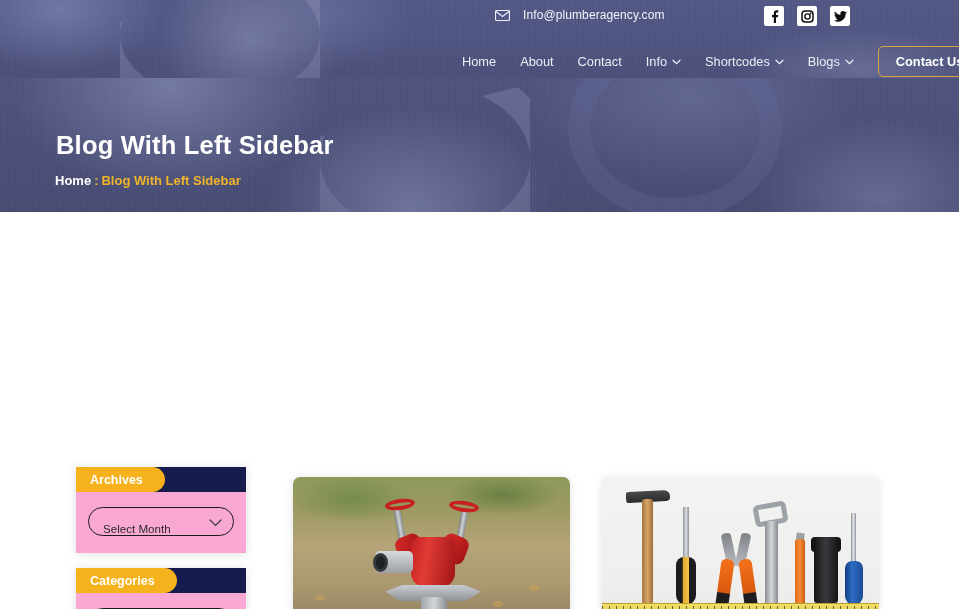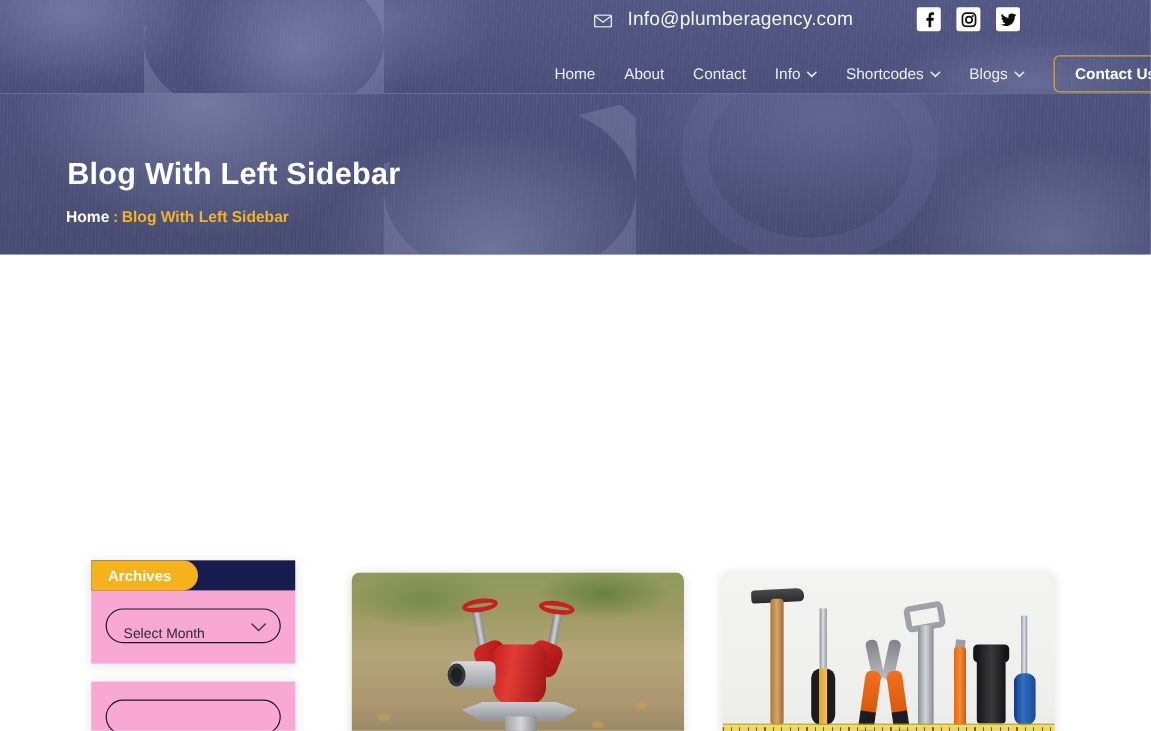--- a/index.html
+++ b/index.html
@@ -63,21 +63,21 @@
   .logo-wrench {
     position: absolute; left: 16px; top: 40px; width: 34px; height: 20px;
   }
 
   .topbar-mail {
     position: absolute; left: 495px; top: 8px;
     display: flex; align-items: center; gap: 13px;
   }
   .mail-glyph { width: 15px; height: 11px; display: block; }
   .topbar-mail-text {
-    color: #f3f4fa; font-size: 16px; letter-spacing: .1px;
+    color: #f3f4fa; font-size: 12px; letter-spacing: .1px;
   }
 
   .socials { position: absolute; left: 764px; top: 6px; display: flex; gap: 13px; }
   .social {
     width: 20px; height: 20px; background: #ffffff; border-radius: 2px;
     display: flex; align-items: center; justify-content: center;
   }
   .social svg { display: block; }
 
   .mainnav {
@@ -426,20 +426,23 @@
         <div class="select">
           <span>Select Month</span>
           <svg class="select-caret" width="13" height="8" viewBox="0 0 13 8">
               <path d="M1 1 L6.5 6.4 L12 1" fill="none" stroke="#3b3b3b" stroke-width="1.25" stroke-linecap="round"></path>
             </svg>
         </div>
       </div>
     </section>
 
     <section class="widget">
+      <div class="widget-head">
+        <div class="widget-tab">Categories</div>
+      </div>
       <div class="widget-body">
         <div class="select">
           
           
         </div>
       </div>
     </section>
 
   </aside>
 

